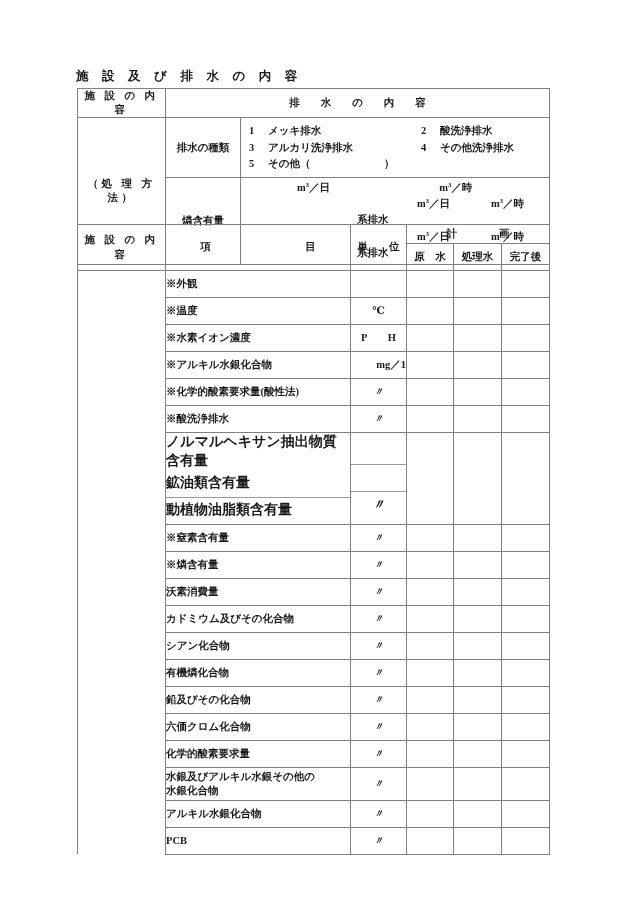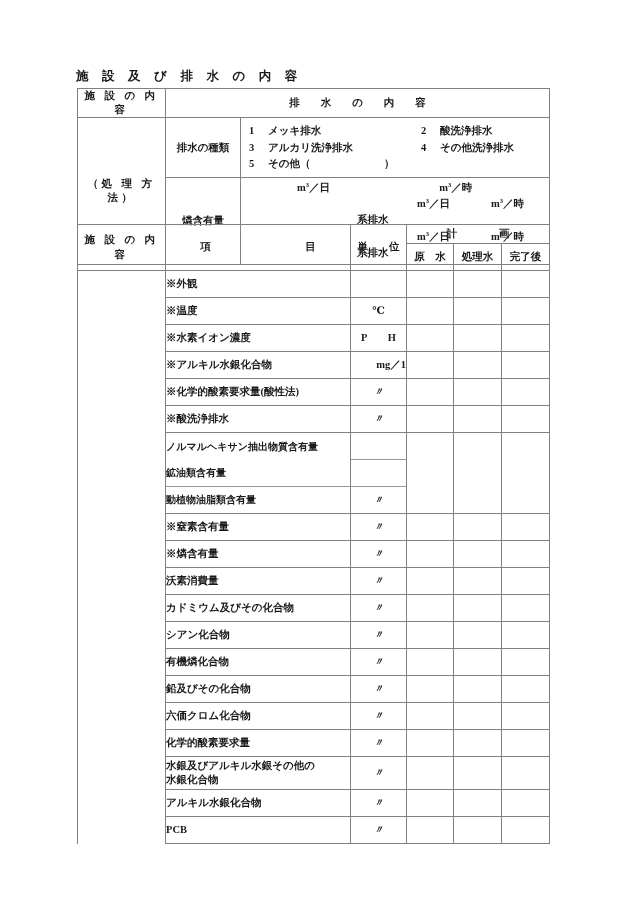--- a/index.html
+++ b/index.html
@@ -59,21 +59,21 @@
   .itm{padding-left:9px;font-size:10.5px;}
   .itm-ind1{padding-left:44px;font-size:10.5px;}
   .itm-ind2{padding-left:58px;font-size:10.5px;}
   .unit{text-align:center;font-size:10.5px;}
   .unit-sm{text-align:right;font-size:9px;}
   .rep{text-align:center;font-size:10.5px;font-style:italic;letter-spacing:0;}
   .facility-col{border-bottom:0 !important;}
 
   
   .inner{width:100%;border-collapse:collapse;table-layout:fixed;}
-  .inner td{border:0;height:26px;padding:0;font-size:10px;}
+  .inner td{border:0;height:26px;padding:0;font-size:14px;}
   .inner tr.div-row td{border-top:1px solid #9a9a9a;}
 
   .two-line{padding-left:9px;font-size:10.5px;line-height:1.28;margin-left:48px;}
 
   
   .ext-line{
     position:absolute;width:0;border-left:1px solid #808080;
   }
 </style>
 </head>

